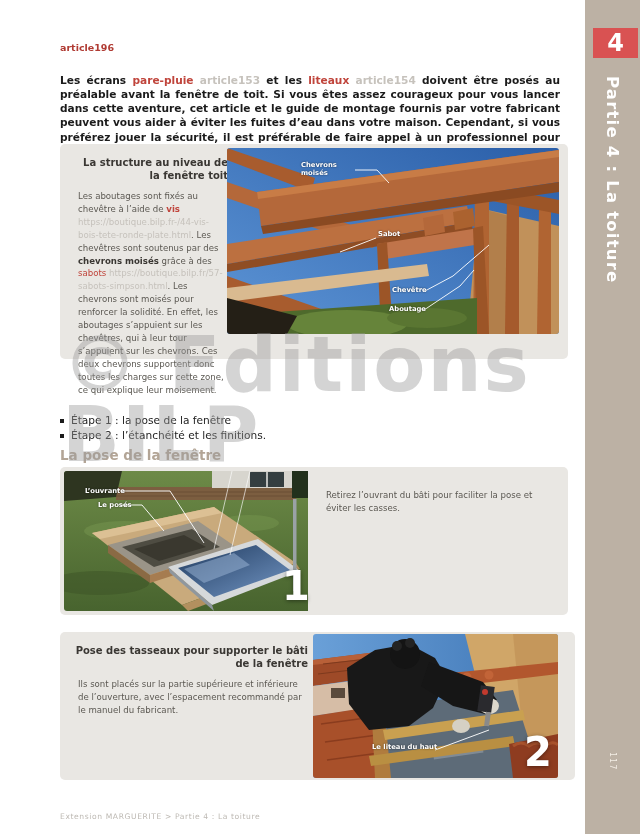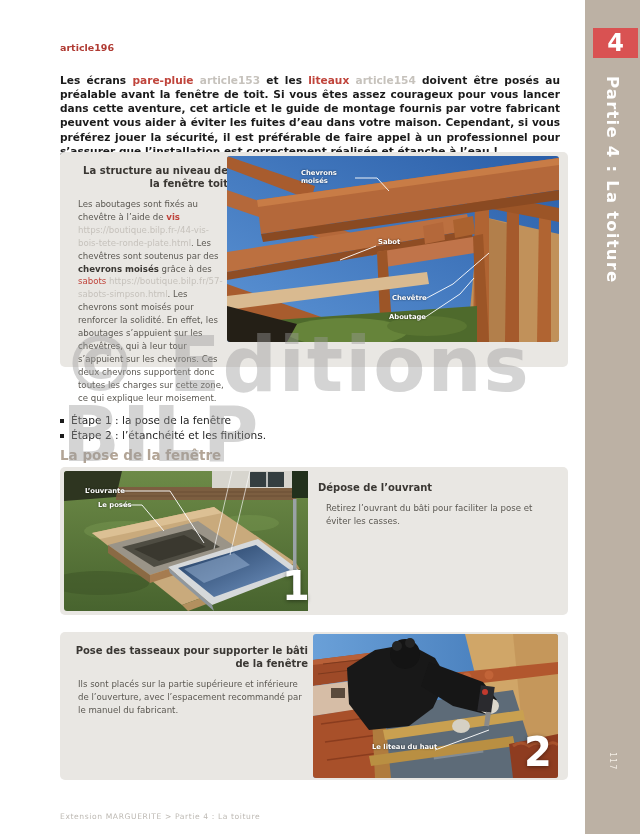--- a/index.html
+++ b/index.html
@@ -13,23 +13,23 @@
   .intro{position:absolute;left:60px;top:62px;width:500px;font-size:10.6px;line-height:14.3px;
     color:#1b1b1b;text-align:justify;}
   .seg-bold{font-weight:bold;color:#1b1b1b;}
   .seg-red-bold{font-weight:bold;color:#c0453c;}
   .seg-red{color:#c0453c;}
   .seg-ref{font-weight:bold;color:#c6c2bc;}
   .seg-link-gray{color:#c6c2bc;}
   .seg-bold-dark{font-weight:bold;color:#3a3733;}
   
   .graybox{position:absolute;left:60px;width:508px;background:#e9e7e3;border-radius:5px;}
-  .box1{top:152px;height:215px;}
+  .box1{top:144px;height:215px;}
   .box2{top:467px;height:148px;}
-  .box3{top:632px;height:148px;}
+  .box3{top:632px;height:148px;padding-left:7px;}
   .box-title{font-size:10px;font-weight:bold;color:#3a3733;line-height:13px;text-align:right;}
   .box-title.left{text-align:left;}
   .box-body{font-size:8.6px;line-height:12.9px;color:#5b5852;margin-top:8px;margin-left:8px;}
   .box1-col{position:absolute;left:10px;top:12px;width:158px;}
   .box2-text{position:absolute;left:258px;top:14px;width:246px;}
   .box3-text{position:absolute;left:10px;top:12px;width:238px;}
   
   .photo{position:absolute;overflow:hidden;border-radius:3px;}
   .photo svg{display:block;}
   .photo-roof{left:167px;top:4px;width:332px;height:186px;}
@@ -185,21 +185,20 @@
         <g stroke="#ffffff" stroke-width="1" fill="none" opacity="0.92">
           <polyline points="58,20 106,20 140,72"></polyline>
           <polyline points="56,34 78,34 100,60"></polyline>
         </g>
       </svg>
       <div class="pl" style="left:21px;top:17px;">L’ouvrante</div>
       <div class="pl" style="left:34px;top:31px;">Le posés</div>
       <div class="stepnum" style="left:218px;top:95px;">1</div>
     </div>
     <div class="box2-text">
-      <div class="box-title left">Dépose de l’ouvrant</div>
       <div class="box-body" style="width:228px;">Retirez l’ouvrant du bâti pour faciliter la pose et éviter les casses.</div>
     </div>
   </div>
 
   <div class="graybox box3">
     <div class="box3-text">
       <div class="box-title">Pose des tasseaux pour supporter le bâti de la fenêtre</div>
       <div class="box-body">Ils sont placés sur la partie supérieure et inférieure de l’ouverture, avec l’espacement recommandé par le manuel du fabricant.</div>
     </div>
     <div class="photo photo-tiles">

